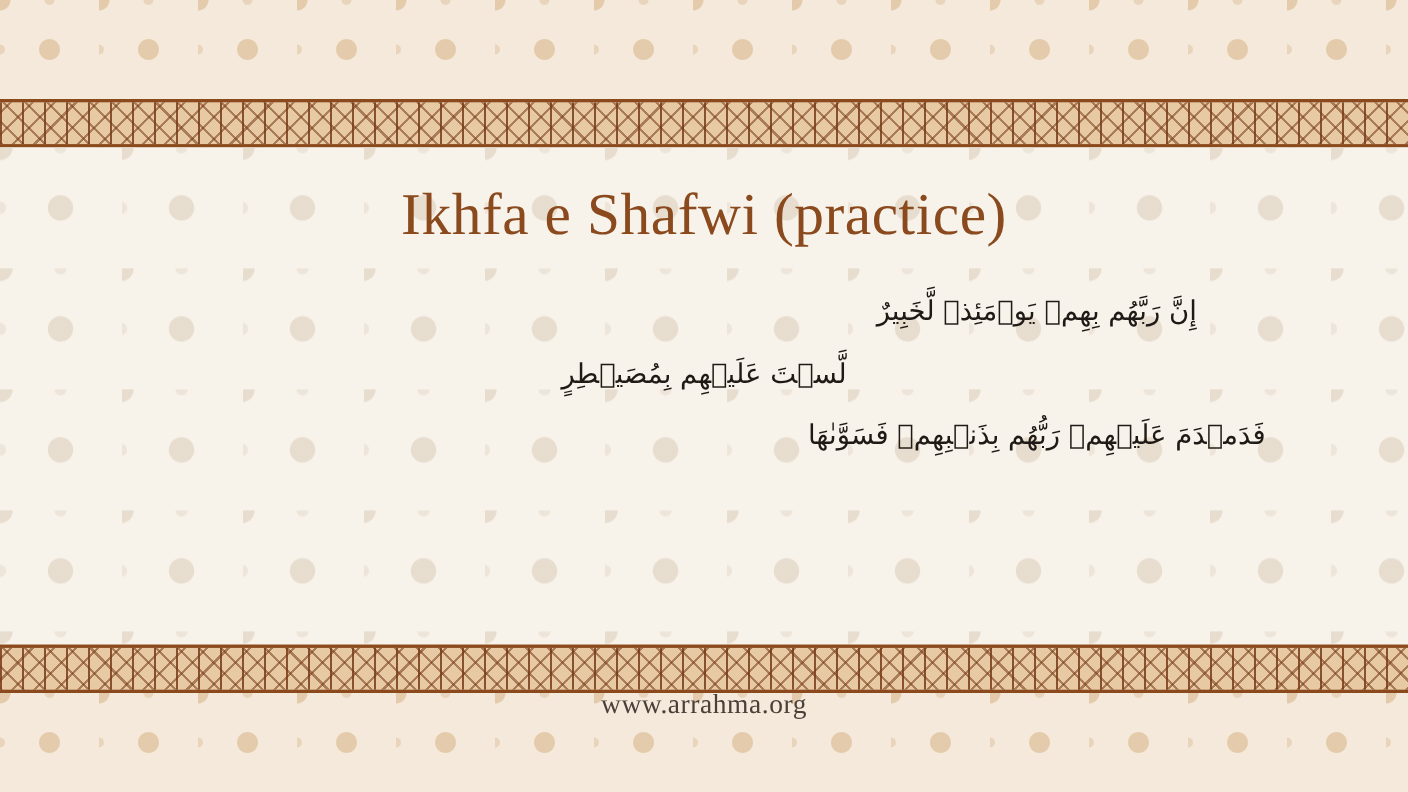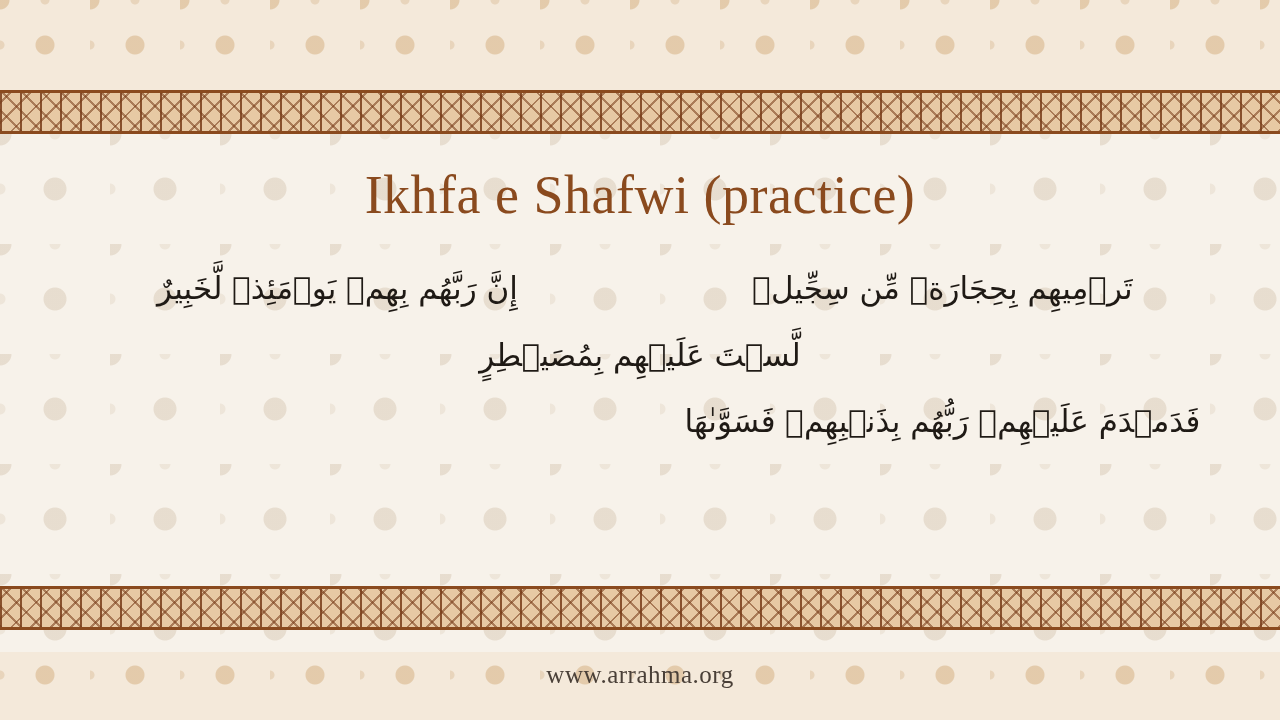--- a/index.html
+++ b/index.html
@@ -57,21 +57,21 @@
   }
   .band-top { top: 90px; }
   .band-bottom { top: 586px; }
 
   
   .content-panel {
     position: absolute;
     left: 0;
     top: 134px;
     width: 1280px;
-    height: 518px;
+    height: 452px;
     background-color: #f7f2ea;
     background-image:
       radial-gradient(circle at 0 0, rgba(226,214,198,0.75) 0 11px, transparent 12px),
       radial-gradient(circle at 55px 55px, rgba(226,214,198,0.75) 0 11px, transparent 12px),
       radial-gradient(circle at 0 55px, rgba(226,214,198,0.45) 0 5px, transparent 6px),
       radial-gradient(circle at 55px 0, rgba(226,214,198,0.45) 0 5px, transparent 6px);
     background-size: 110px 110px, 110px 110px, 110px 110px, 110px 110px;
     box-sizing: border-box;
     overflow: hidden;
   }
@@ -96,38 +96,38 @@
     box-sizing: border-box;
     display: grid;
     grid-template-columns: 1fr 1fr;
     row-gap: 14px;
     column-gap: 10px;
     direction: rtl;
   }
 
   .ayah {
     font-family: "DejaVu Sans", "Liberation Sans", sans-serif;
-    font-size: 31px;
+    font-size: 25px;
     line-height: 1.7;
     color: #1f1a15;
     text-align: center;
     direction: rtl;
     white-space: nowrap;
   }
 
   .ayah-wide {
     grid-column: 1 / span 2;
     text-align: center;
   }
 
   
   .footer {
     position: absolute;
     left: 0;
-    top: 630px;
+    top: 596px;
     width: 1280px;
     height: 90px;
     display: flex;
     align-items: center;
     justify-content: center;
   }
   .footer-url {
     font-family: "Liberation Serif", serif;
     font-size: 25px;
     color: #4a4038;
@@ -140,21 +140,20 @@
 <div class="slide">
 
   <div class="pattern-bg"></div>
 
   <div class="band band-top"></div>
 
   <div class="content-panel">
     <h1 class="title">Ikhfa e Shafwi (practice)</h1>
 
     <div class="ayat-grid">
-      <div class="ayah">تَرۡمِيهِم بِحِجَارَةٖ مِّن سِجِّيلٖ</div>
       <div class="ayah">إِنَّ رَبَّهُم بِهِمۡ يَوۡمَئِذٖ لَّخَبِيرٌ</div>
       <div class="ayah ayah-wide">لَّسۡتَ عَلَيۡهِم بِمُصَيۡطِرٍ</div>
       <div class="ayah">فَدَمۡدَمَ عَلَيۡهِمۡ رَبُّهُم بِذَنۢبِهِمۡ فَسَوَّىٰهَا</div>
     </div>
   </div>
 
   <div class="band band-bottom"></div>
 
   <div class="footer">
     <span class="footer-url">www.arrahma.org</span>

